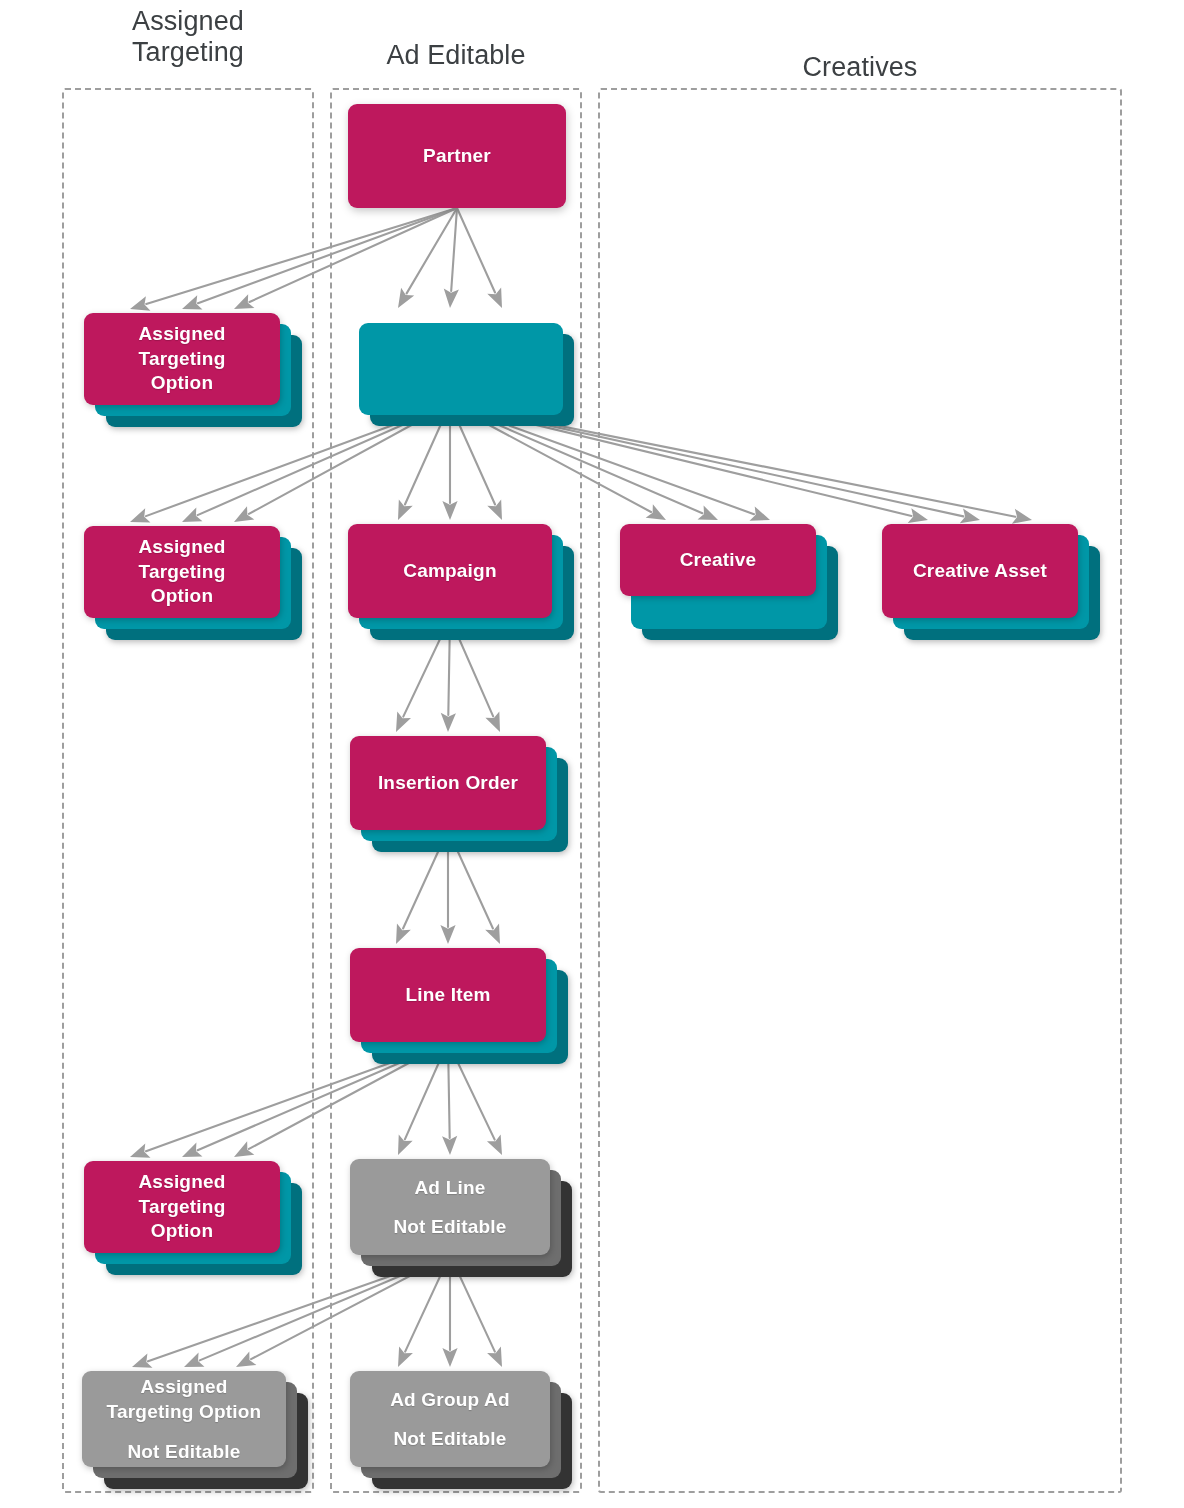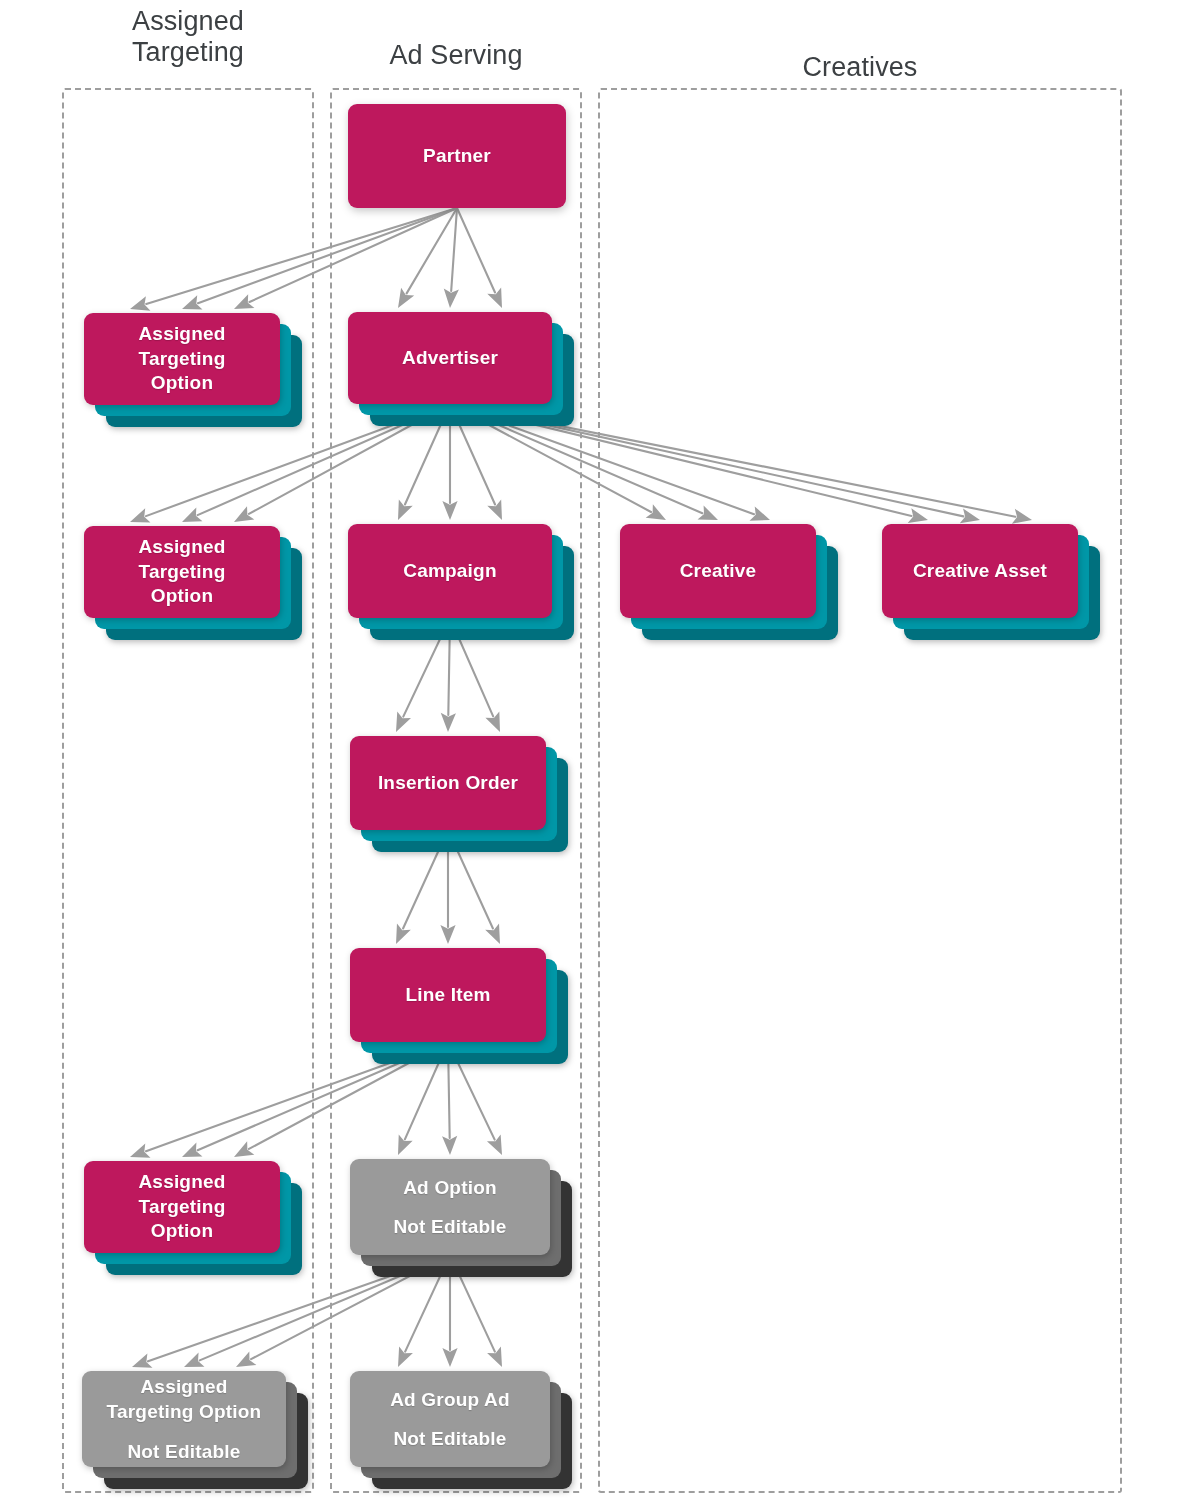--- a/index.html
+++ b/index.html
@@ -104,21 +104,21 @@
   .node.single .face { filter: drop-shadow(1px 3px 4px rgba(0,0,0,0.22)); }
 </style>
 </head>
 <body>
 
 <div id="canvas">
 
   <div id="headers">
       <div class="col-header" style="left: 62px; top: 6px; width: 252px; white-space: pre-line;">Assigned
 Targeting</div>
-      <div class="col-header" style="left: 330px; top: 40px; width: 252px; white-space: pre-line;">Ad Serving</div>
+      <div class="col-header" style="left: 330px; top: 40px; width: 252px; white-space: pre-line;">Ad Editable</div>
       <div class="col-header" style="left: 598px; top: 52px; width: 524px; white-space: pre-line;">Creatives</div>
     </div>
 
   <div id="lanes">
       <div class="lane" style="left: 62px; top: 88px; width: 252px; height: 1405px;"></div>
       <div class="lane" style="left: 330px; top: 88px; width: 252px; height: 1405px;"></div>
       <div class="lane" style="left: 598px; top: 88px; width: 524px; height: 1405px;"></div>
     </div>
 
   <svg id="arrows" viewBox="0 0 1184 1508" xmlns="http://www.w3.org/2000/svg">
@@ -209,44 +209,41 @@
         <div class="layer back1" style="left: 11px; top: 11px; width: 196px; height: 92px;"></div>
         <div class="face" style="width: 196px; height: 92px;">
           <div class="title">Assigned
 Targeting
 Option</div>
         </div>
       </div>
       <div class="node teal" style="left: 348px; top: 312px; width: 226px; height: 114px;">
         <div class="layer back2" style="left: 22px; top: 22px; width: 204px; height: 92px;"></div>
         <div class="layer back1" style="left: 11px; top: 11px; width: 204px; height: 92px;"></div>
-        <div class="face" style="width: 204px; height: 92px;">
-          <div class="title">Advertiser</div>
-        </div>
       </div>
       <div class="node teal" style="left: 84px; top: 526px; width: 218px; height: 114px;">
         <div class="layer back2" style="left: 22px; top: 22px; width: 196px; height: 92px;"></div>
         <div class="layer back1" style="left: 11px; top: 11px; width: 196px; height: 92px;"></div>
         <div class="face" style="width: 196px; height: 92px;">
           <div class="title">Assigned
 Targeting
 Option</div>
         </div>
       </div>
       <div class="node teal" style="left: 348px; top: 524px; width: 226px; height: 92px;">
         <div class="layer back2" style="left: 22px; top: 22px; width: 204px; height: 94px;"></div>
         <div class="layer back1" style="left: 11px; top: 11px; width: 204px; height: 94px;"></div>
         <div class="face" style="width: 204px; height: 94px;">
           <div class="title">Campaign</div>
         </div>
       </div>
       <div class="node teal" style="left: 620px; top: 524px; width: 218px; height: 116px;">
         <div class="layer back2" style="left: 22px; top: 22px; width: 196px; height: 94px;"></div>
         <div class="layer back1" style="left: 11px; top: 11px; width: 196px; height: 94px;"></div>
-        <div class="face" style="width: 196px; height: 94px;">
+        <div class="face" style="width: 196px; height: 72px;">
           <div class="title">Creative</div>
         </div>
       </div>
       <div class="node teal" style="left: 882px; top: 524px; width: 218px; height: 116px;">
         <div class="layer back2" style="left: 22px; top: 22px; width: 196px; height: 94px;"></div>
         <div class="layer back1" style="left: 11px; top: 11px; width: 196px; height: 94px;"></div>
         <div class="face" style="width: 196px; height: 94px;">
           <div class="title">Creative Asset</div>
         </div>
       </div>
@@ -270,21 +267,21 @@
         <div class="face" style="width: 196px; height: 92px;">
           <div class="title">Assigned
 Targeting
 Option</div>
         </div>
       </div>
       <div class="node gray" style="left: 350px; top: 1159px; width: 222px; height: 118px;">
         <div class="layer back2" style="left: 22px; top: 22px; width: 200px; height: 96px;"></div>
         <div class="layer back1" style="left: 11px; top: 11px; width: 200px; height: 96px;"></div>
         <div class="face" style="width: 200px; height: 96px;">
-          <div class="title">Ad Option</div>
+          <div class="title">Ad Line</div>
           <div class="subtitle">Not Editable</div>
         </div>
       </div>
       <div class="node gray" style="left: 82px; top: 1371px; width: 226px; height: 118px;">
         <div class="layer back2" style="left: 22px; top: 22px; width: 204px; height: 96px;"></div>
         <div class="layer back1" style="left: 11px; top: 11px; width: 204px; height: 96px;"></div>
         <div class="face" style="width: 204px; height: 96px;">
           <div class="title">Assigned
 Targeting Option</div>
           <div class="subtitle">Not Editable</div>

